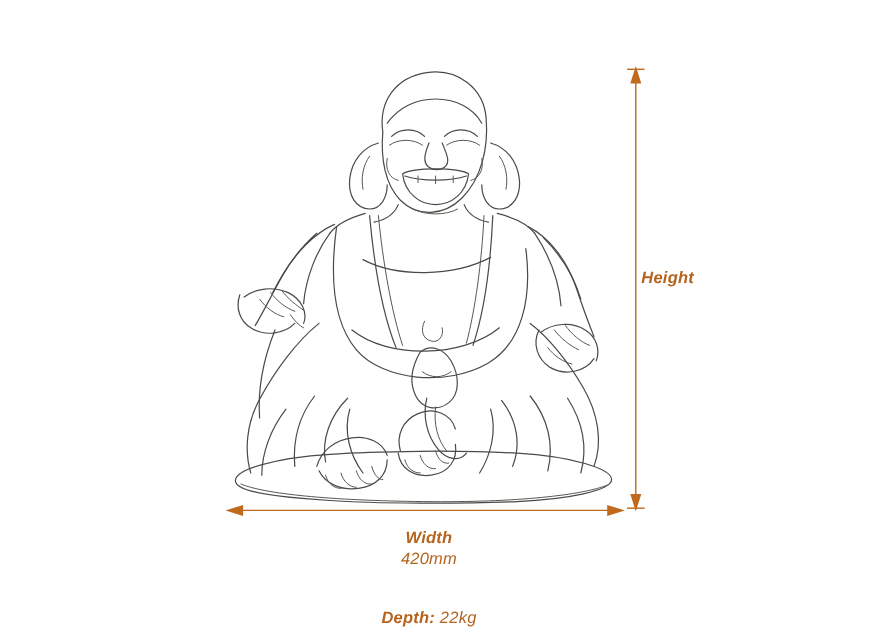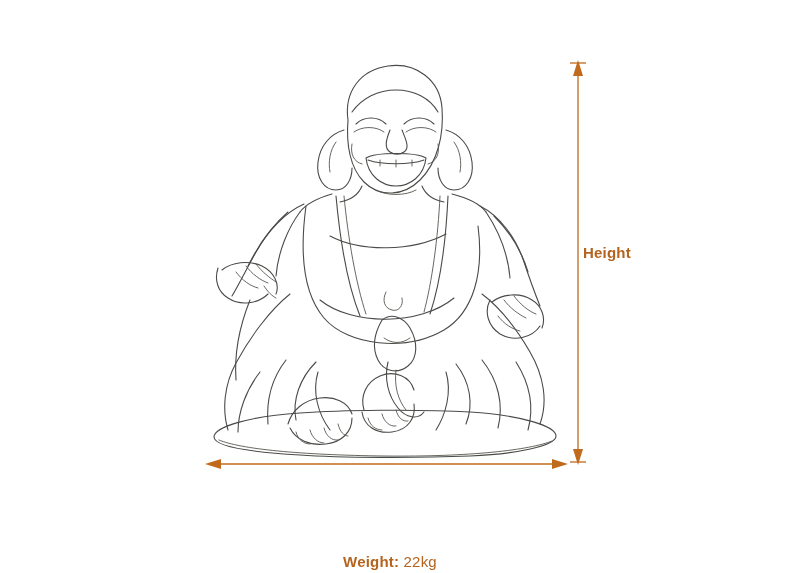--- a/index.html
+++ b/index.html
@@ -9,20 +9,21 @@
   }
   body {
     font-family: "Liberation Sans", sans-serif;
   }
   #canvas {
     position: relative;
     width: 800px;
     height: 573px;
     background: #ffffff;
     overflow: hidden;
+    font-style: italic;
   }
   .dim-label {
     position: absolute;
     text-align: center;
     color: #b4641e;
     font-size: 15px;
     line-height: 19px;
     letter-spacing: 0.2px;
   }
   .dim-label .bold {
@@ -215,20 +216,24 @@
       <line class="arrow-line" x1="213" y1="464" x2="560" y2="464"></line>
       <polygon class="arrow-head" points="205,464 221,459 221,469"></polygon>
       <polygon class="arrow-head" points="568,464 552,459 552,469"></polygon>
     </g>
   </svg>
 
   <div class="dim-label height-label">
     <div class="bold">Height</div>
   </div>
 
+  <div class="dim-label width-label">
+    <div class="bold">Width</div>
+    <div>420mm</div>
+  </div>
 
 
   <div class="dim-label weight-label">
-    <span class="bold">Weight:</span>
+    <span class="bold">Depth:</span>
     <span>22kg</span>
   </div>
 
 </div>
 
 </body></html>

